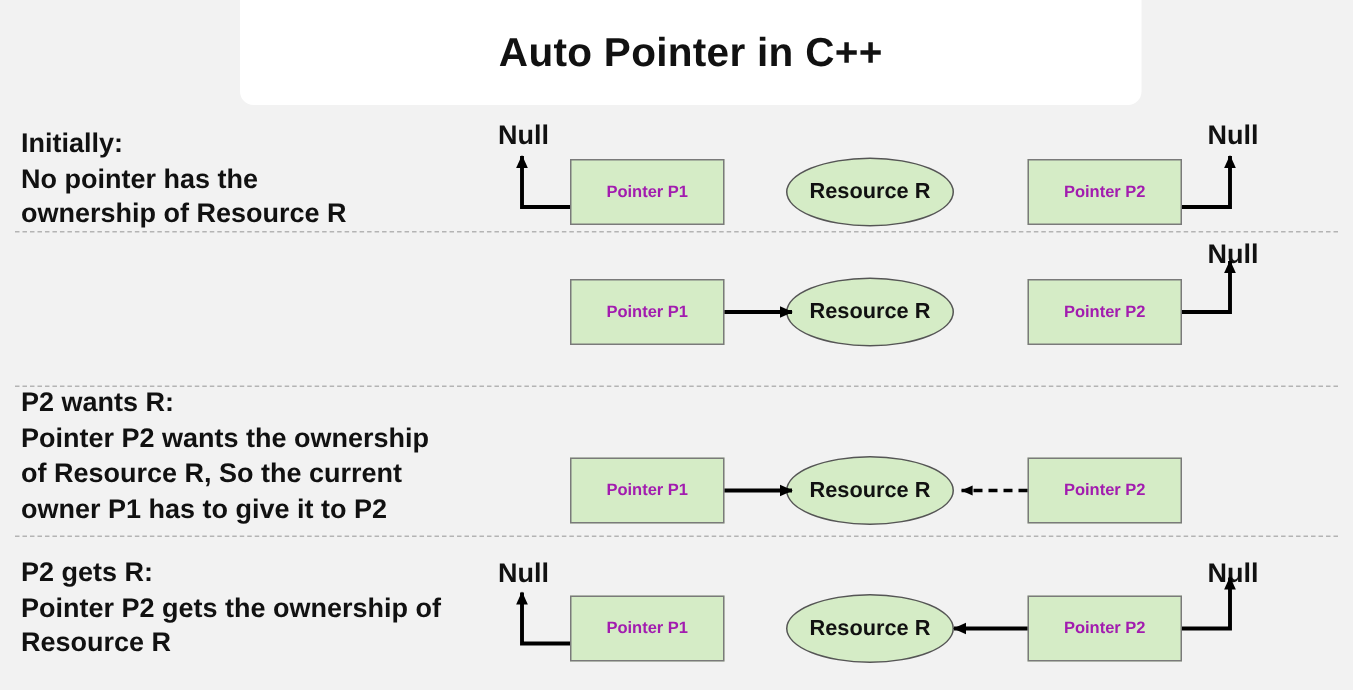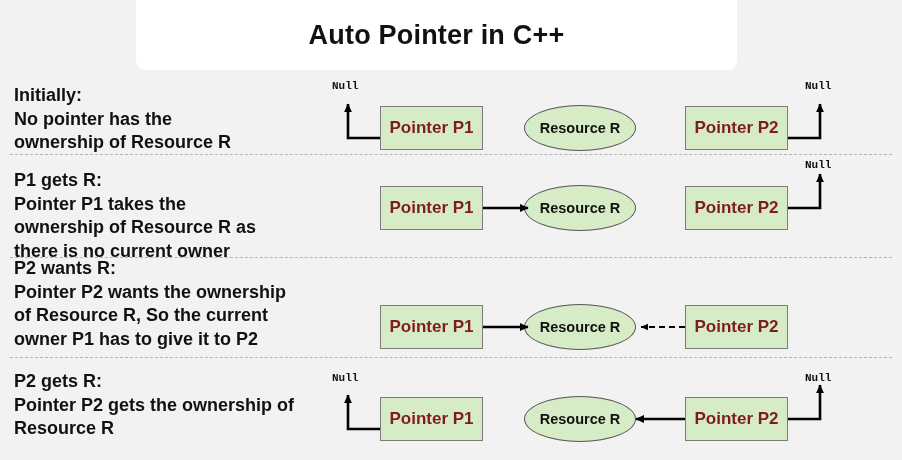--- a/index.html
+++ b/index.html
@@ -8,21 +8,21 @@
     background:#f2f2f2;
     font-family:"Liberation Sans", sans-serif;
     position:relative;
     overflow:hidden;
     -webkit-font-smoothing:antialiased;
   }
   #stage { position:absolute; inset:0; }
 
   
   .title-card{
-    position:absolute; left:136px; top:0; width:601px; height:70px;
+    position:absolute; left:160px; top:0; width:601px; height:70px;
     background:#ffffff;
     border-bottom-left-radius:9px; border-bottom-right-radius:9px;
     display:flex; align-items:center; justify-content:center;
   }
   .title-text{
     font-size:27px; font-weight:bold; color:#111;
     letter-spacing:.2px; line-height:1;
   }
 
   
@@ -33,33 +33,33 @@
     line-height:23.5px; white-space:pre-line;
   }
 
   
   .node-box{
     position:absolute; width:103px; height:44px;
     background:#d5ecc6; border:1.4px solid #7a7a7a;
     box-sizing:border-box;
     display:flex; align-items:center; justify-content:center;
   }
-  .node-box span{ font-size:17px; font-weight:bold; color:#7f1d1d; }
+  .node-box span{ font-size:11px; font-weight:bold; color:#a21caf; }
 
   .node-ellipse{
     position:absolute; width:112px; height:46px;
     background:#d5ecc6; border:1.4px solid #555;
     border-radius:50%;
     box-sizing:border-box;
     display:flex; align-items:center; justify-content:center;
   }
   .node-ellipse span{ font-size:14.5px; font-weight:bold; color:#111; }
 
   .null-label{
-    position:absolute; font-size:11px; font-weight:bold; color:#111;font-family:Liberation Mono, monospace;
+    position:absolute; font-size:18px; font-weight:bold; color:#111;
   }
 
   svg.conn{ position:absolute; left:0; top:0; width:902px; height:460px; overflow:visible; pointer-events:none; }
 
   .sep{
     position:absolute; left:10px; width:882px; height:0;
     border-top:1.6px dashed #b4b4b4;
   }
 </style>
 </head>
@@ -89,24 +89,20 @@
       <span>Resource R</span>
     </div>
 
     <div class="node-box" style="left:685px; top:106px;">
       <span>Pointer P2</span>
     </div>
     <div class="null-label" style="left:805px; top:80px;">Null</div>
   </div>
 
   <div class="row" style="top:154px;height:103px;">
-    <div class="row-desc" style="top:15px;">P1 gets R:
-Pointer P1 takes the
-ownership of Resource R as
-there is no current owner</div>
 
     <div class="node-box" style="left:380px; top:32px;">
       <span>Pointer P1</span>
     </div>
 
     <div class="node-ellipse" style="left:524px; top:31px;">
       <span>Resource R</span>
     </div>
 
     <div class="node-box" style="left:685px; top:32px;">

